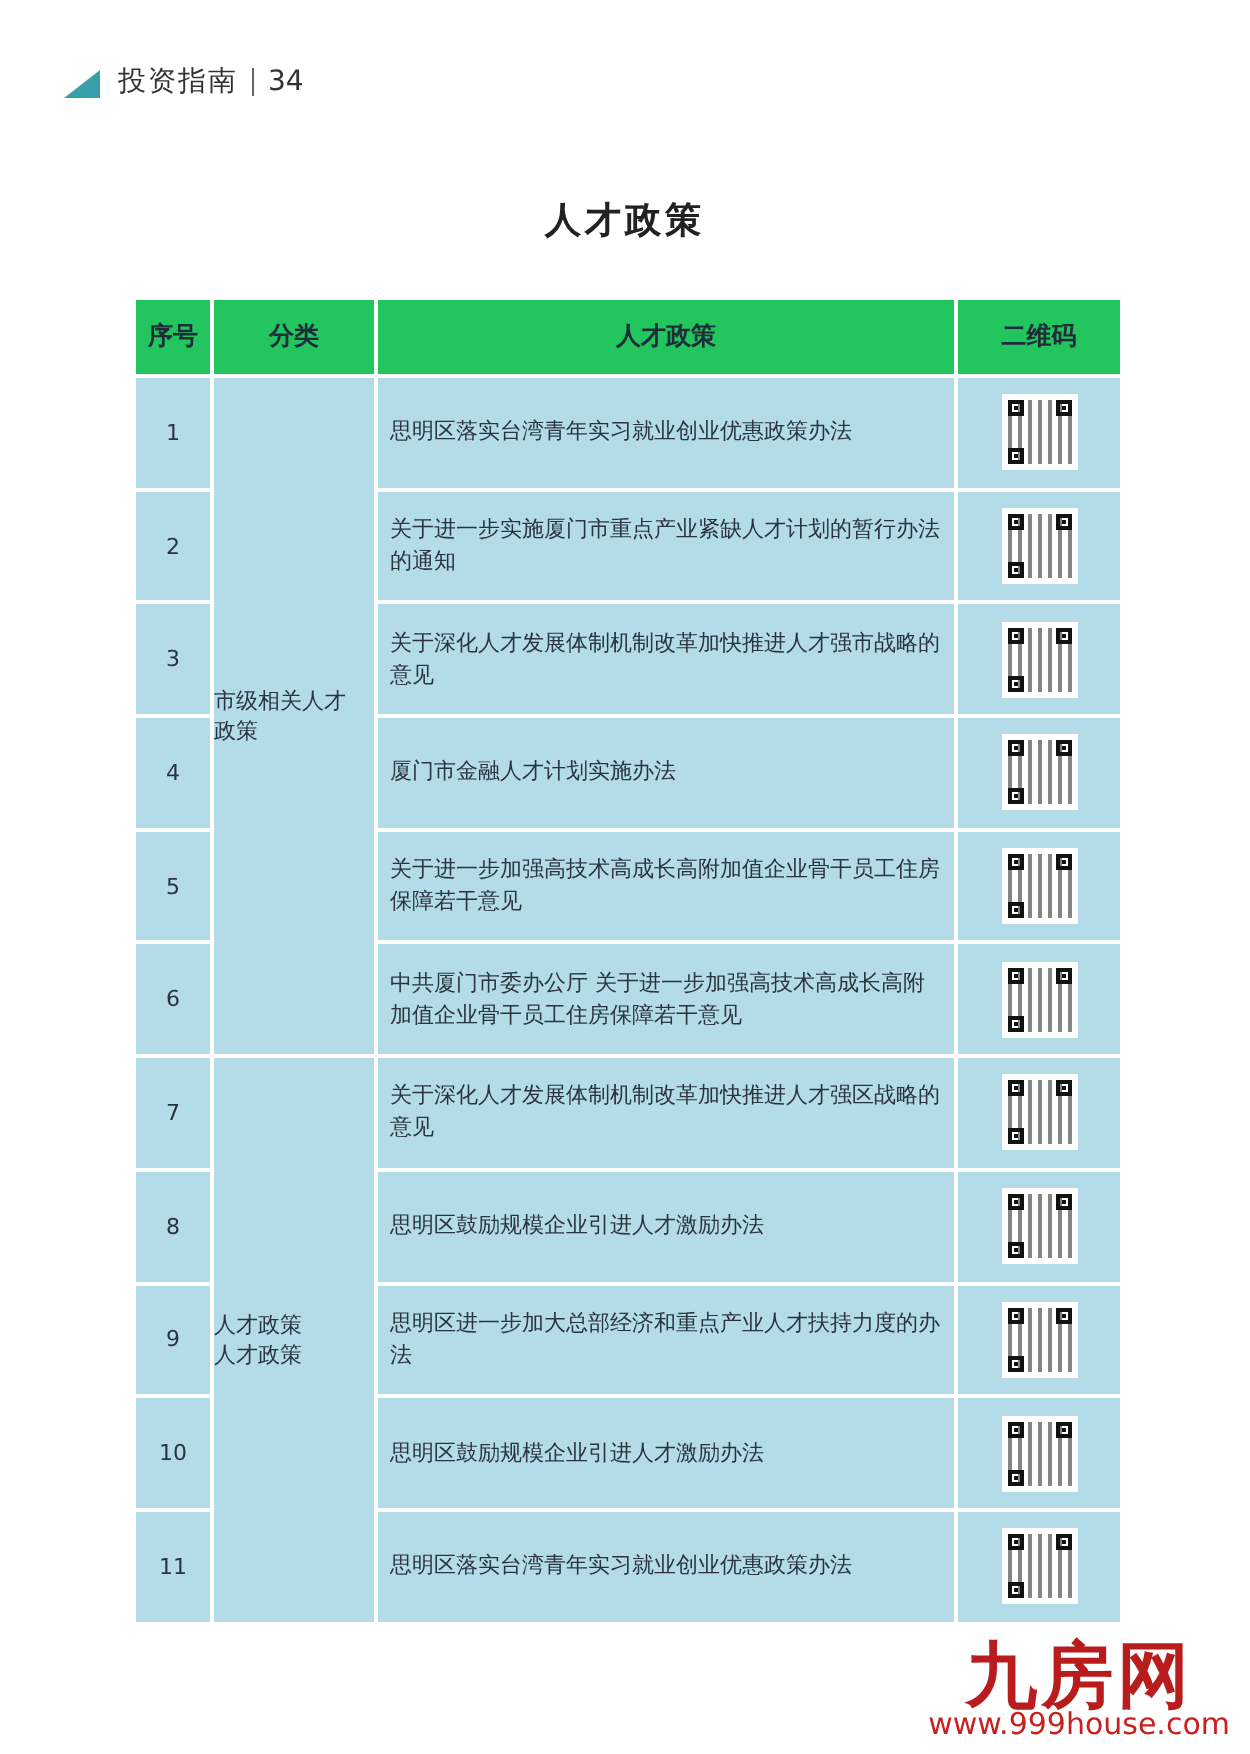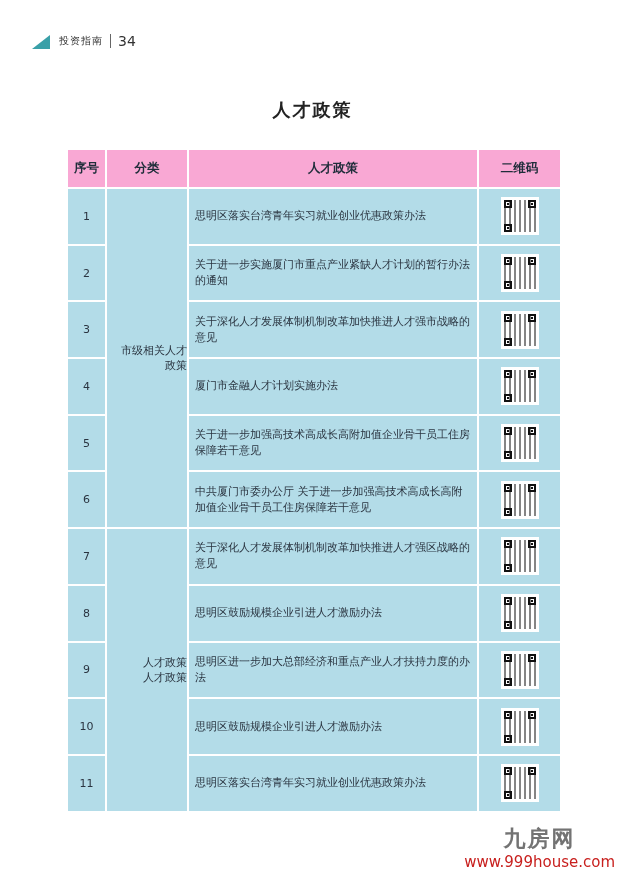--- a/index.html
+++ b/index.html
@@ -2,48 +2,48 @@
 <html><head>
 <meta charset="utf-8">
 <style>
   html, body { margin: 0; padding: 0; }
   body {
     width: 625px; height: 877px; background: #ffffff; position: relative; overflow: hidden;
     font-family: "DejaVu Sans", "Liberation Sans", sans-serif; color: #333;
   }
   .page-header { position: absolute; left: 32px; top: 30px; height: 22px; display: flex; align-items: center; }
   .tri { width: 0; height: 0; border-left: 18px solid transparent; border-bottom: 14px solid #3aa0a8; margin-right: 9px; margin-top: 2px; }
-  .hdr-title { font-size: 10px; color: #333; letter-spacing: 1px; }
+  .hdr-title { font-size: 14px; color: #333; letter-spacing: 1px; }
   .hdr-sep { width: 1px; height: 14px; background: #666; margin: 0 7px; }
   .hdr-page { font-size: 14px; color: #333; }
   .title { position: absolute; left: 0; width: 625px; top: 98px; text-align: center; font-size: 18px; font-weight: bold; color: #222; letter-spacing: 2px; }
   table.pt {
     position: absolute; left: 66px; top: 148px; width: 492px;
     border-collapse: separate; border-spacing: 2px; background: #fff; table-layout: fixed;
   }
-  .pt th { background: #f9a8d4; height: 37px; font-size: 12.5px; font-weight: bold; color: #1f2d3a; text-align: center; padding: 0; }
+  .pt th { background: #22c55e; height: 37px; font-size: 12.5px; font-weight: bold; color: #1f2d3a; text-align: center; padding: 0; }
   .pt td { background: #b3dce8; height: 54.7px; font-size: 11px; color: #2a3440; padding: 0; }
   .c-no { text-align: center; font-size: 11.5px; }
-  .c-cat { text-align: right; line-height: 15px; font-size: 11.5px; }
+  .c-cat { text-align: left; line-height: 15px; font-size: 11.5px; }
   .c-name { padding: 0 6px !important; line-height: 16px; }
   .c-qr { text-align: center; }
   .qr {
     display: inline-block; width: 38px; height: 38px; background: #fff; position: relative; vertical-align: middle;
   }
   .qr .f { position: absolute; width: 8px; height: 8px; border: 2px solid #111; box-sizing: border-box; }
   .qr .f::after { content: ""; position: absolute; left: 1px; top: 1px; width: 2px; height: 2px; background: #111; }
   .qr .m {
     position: absolute; left: 3px; top: 3px; width: 32px; height: 32px;
     background:
       repeating-linear-gradient(90deg, #222 0 2px, transparent 2px 5px),
       repeating-linear-gradient(0deg, #fff 0 2px, transparent 2px 4px);
     opacity: .55;
   }
   .logo { position: absolute; right: 10px; bottom: 6px; text-align: center; }
-  .logo-mark { font-size: 22px; color: #737373; font-weight: bold; letter-spacing: 2px; line-height: 30px; font-family: "DejaVu Serif", serif; }
+  .logo-mark { font-size: 36px; color: #b91c1c; font-weight: bold; letter-spacing: 2px; line-height: 30px; font-family: "DejaVu Serif", serif; }
   .logo-url { font-size: 15px; color: #c8201e; }
 </style>
 </head>
 <body>
 
 <div class="page-header">
   <span class="tri"></span>
   <span class="hdr-title">投资指南</span>
   <span class="hdr-sep"></span>
   <span class="hdr-page">34</span>

